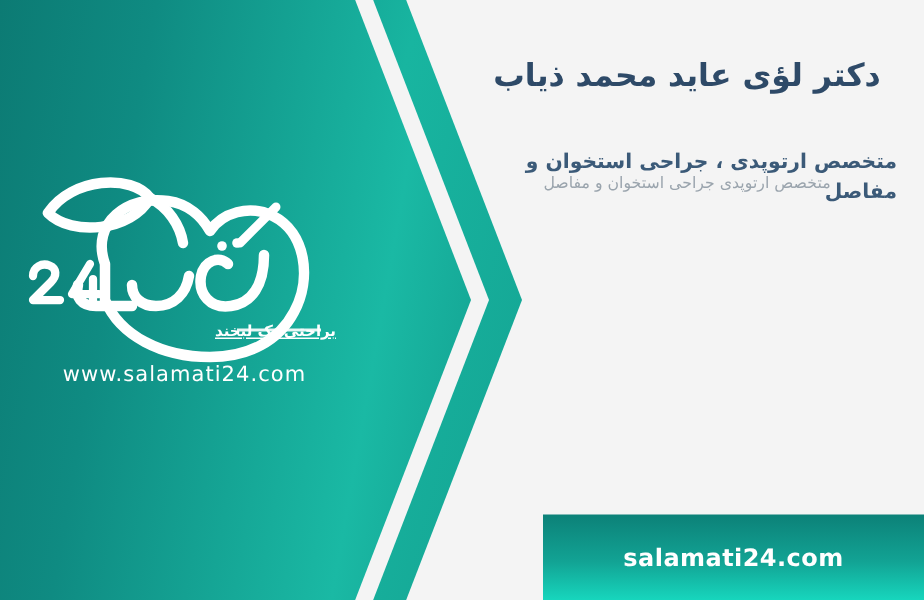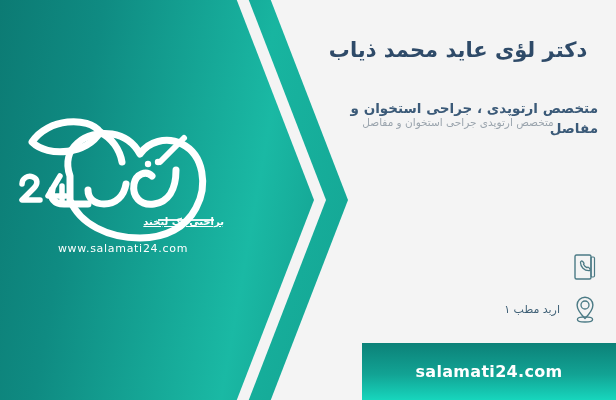--- a/index.html
+++ b/index.html
@@ -76,21 +76,21 @@
   }
   .logo-wrap svg { display: block; }
 
   .logo-url {
     position: absolute;
     left: 0;
     top: 138px;
     width: 230px;
     text-align: center;
     color: #ffffff;
-    font-size: 11px;
+    font-size: 14px;
     font-weight: 400;
     letter-spacing: 0.7px;
     font-family: "DejaVu Sans", "Liberation Sans", sans-serif;
     direction: ltr;
   }
 
   
   .content {
     position: absolute;
     right: 0;
@@ -234,47 +234,19 @@
   </div>
 
   <div class="content">
 
     <div class="doctor-name">دکتر لؤی عاید محمد ذیاب</div>
 
     <div class="doctor-spec">متخصص ارتوپدی ، جراحی استخوان و مفاصل</div>
 
     <div class="doctor-spec-sub">متخصص ارتوپدی جراحی استخوان و مفاصل</div>
 
-    <div class="contact-list">
-
-      <div class="contact-row">
-        <span class="contact-icon">
-          <svg width="24" height="28" viewBox="0 0 24 28" fill="none" aria-hidden="true">
-            <rect x="2" y="2" width="16" height="24" rx="1.5" stroke="#4b7a85" stroke-width="1.4" fill="none"></rect>
-            <rect x="18" y="4" width="3.5" height="20" rx="1.2" stroke="#4b7a85" stroke-width="1.2" fill="none"></rect>
-            <path d="M7.5 9.5 C7.5 8.3 8.6 7.6 9.4 8.3 L10.6 9.4 C11.2 10 11 10.8 10.5 11.3
-                     C11.2 12.8 12.4 14 13.9 14.7 C14.4 14.2 15.2 14 15.8 14.6 L16.9 15.8
-                     C17.6 16.6 16.9 17.7 15.7 17.7 C11.3 17.7 7.5 13.9 7.5 9.5 Z" stroke="#4b7a85" stroke-width="1.3" fill="none" stroke-linejoin="round"></path>
-          </svg>
-        </span>
-        <span class="contact-text"></span>
-      </div>
-
-      <div class="contact-row">
-        <span class="contact-icon">
-          <svg width="26" height="30" viewBox="0 0 26 30" fill="none" aria-hidden="true">
-            <path d="M13 3.2 C8.6 3.2 5.1 6.7 5.1 11.1 C5.1 16.6 13 24.5 13 24.5
-                     C13 24.5 20.9 16.6 20.9 11.1 C20.9 6.7 17.4 3.2 13 3.2 Z" stroke="#4b7a85" stroke-width="1.4" fill="none" stroke-linejoin="round"></path>
-            <circle cx="13" cy="11" r="4" stroke="#4b7a85" stroke-width="1.3" fill="none"></circle>
-            <ellipse cx="13" cy="25.4" rx="7.6" ry="2.6" stroke="#4b7a85" stroke-width="1.3" fill="none"></ellipse>
-          </svg>
-        </span>
-        <span class="contact-text">اربد مطب ۱</span>
-      </div>
-
-    </div>
   </div>
 
   <div class="bottom-bar">
     <span class="bottom-bar-text">salamati24.com</span>
   </div>
 
 </div>
 
 </body></html>

